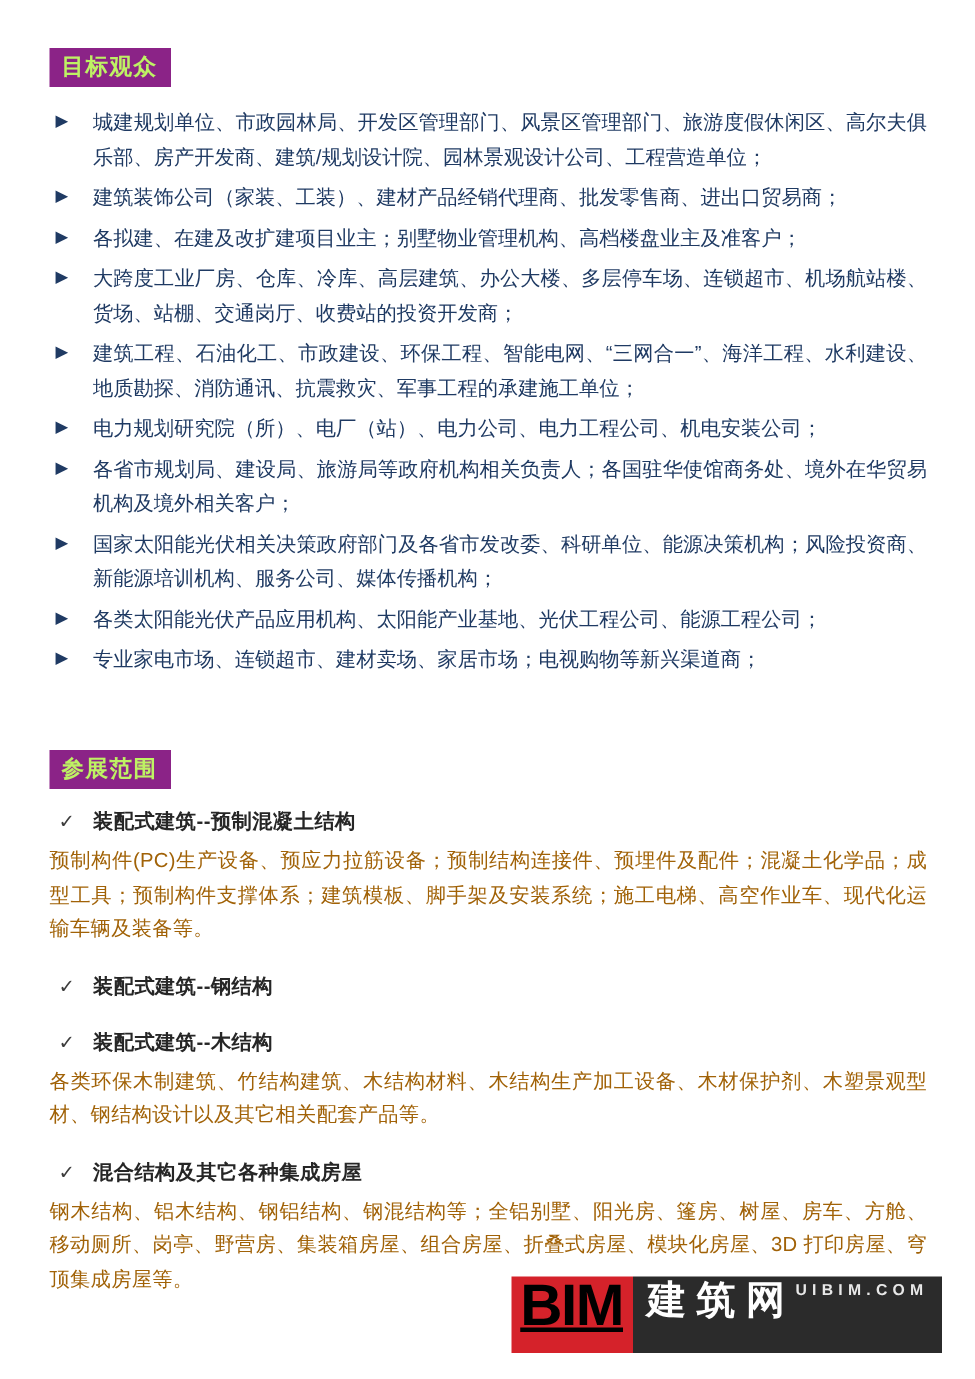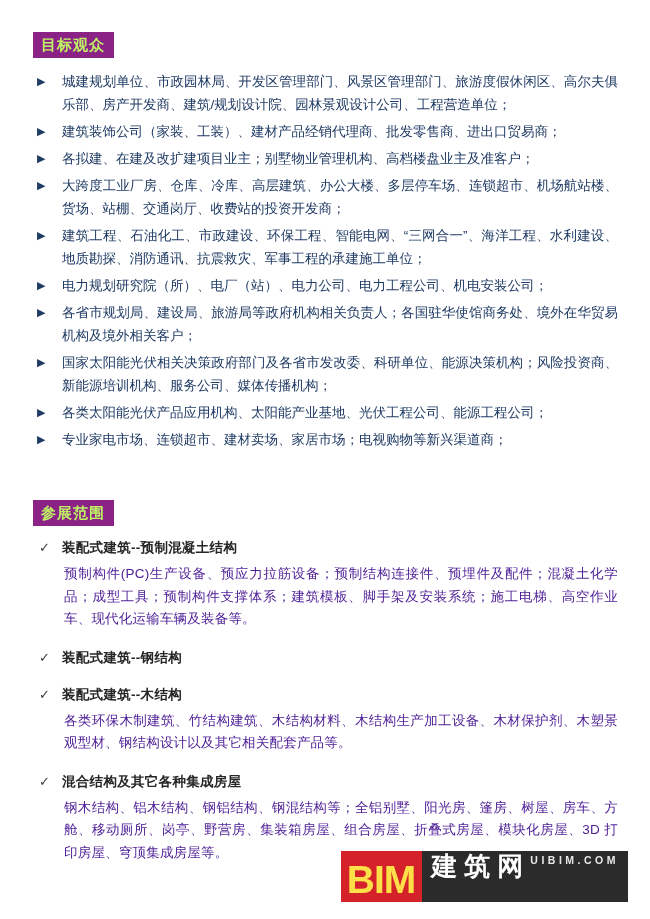--- a/index.html
+++ b/index.html
@@ -66,42 +66,42 @@
   .sub-title .check {
     position: absolute;
     left: 6px;
     top: 0;
     font-weight: bold;
     color: #3c3c3c;
     font-size: 13px;
     line-height: 20px;
   }
   .sub-body {
-    color: #4c1d95;
+    color: #a16207;
     font-size: 13.5px;
     line-height: 22.5px;
     text-align: justify;
     letter-spacing: 0.2px;
-    margin-left: 31px;
   }
   .first-title { margin-top: 12px; }
   .logo {
     position: absolute;
     right: 22px;
     bottom: 17px;
     height: 51px;
     display: flex;
     align-items: stretch;
   }
   .logo-red {
     background: #d5222a;
-    color: #fde047;
+    color: #000000;
     display: flex;
-    align-items: flex-end;
+    align-items: flex-start;
     padding: 0 7px 0 6px;
+    text-decoration: underline;
   }
   .logo-bim {
     font-size: 39px;
     font-weight: bold;
     letter-spacing: -1px;
     line-height: 1;
     padding-bottom: 3px;
   }
   .logo-dark {
     background: #2b2b2b;

